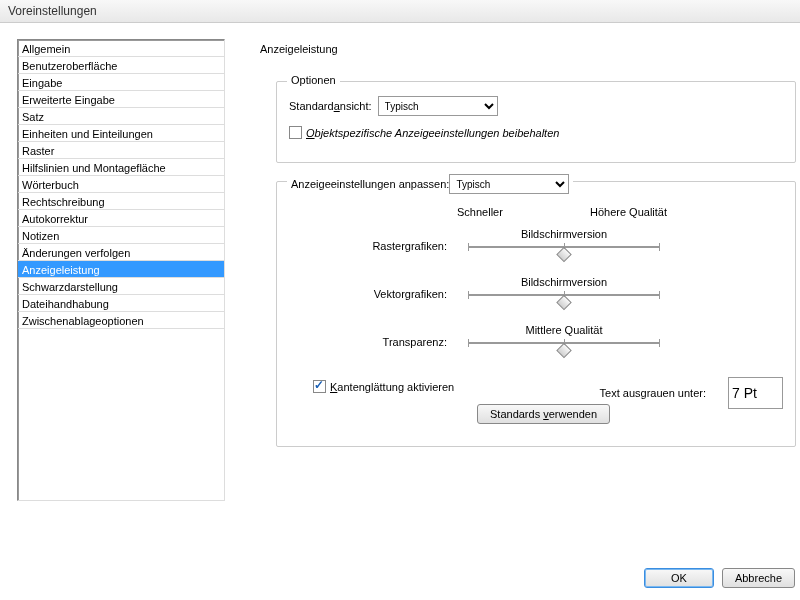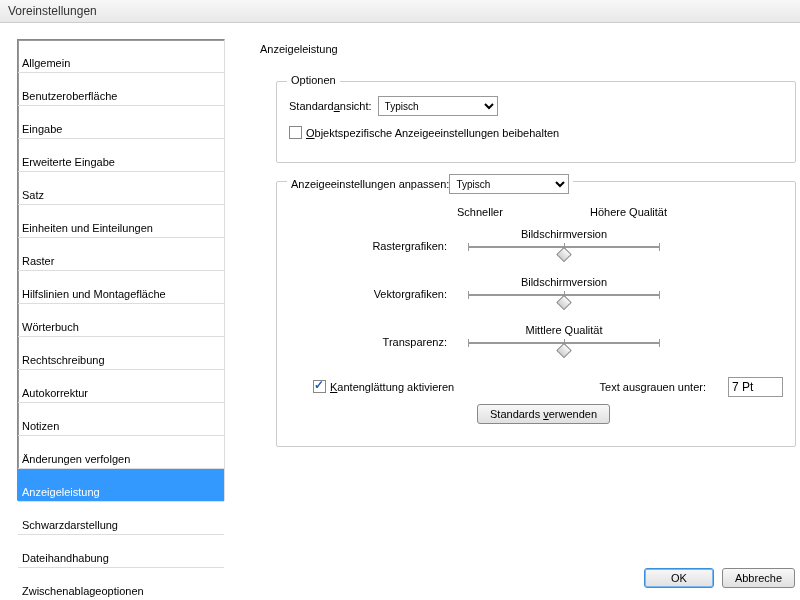--- a/index.html
+++ b/index.html
@@ -29,21 +29,21 @@
     top: 16px;
     width: 208px;
     height: 462px;
     border: 1px solid #888;
     border-right-color: #ddd;
     border-bottom-color: #ddd;
     background: #fff;
     box-shadow: inset 1px 1px 0 #999;
   }
   .sidebar-item {
-    padding: 16px 4px;
+    padding: 2px 4px;
     border-bottom: 1px solid #ddd;
     cursor: default;
     line-height: 15px;
     height: 17px;
   }
   .sidebar-item.selected {
     background: #3399ff;
     color: #fff;
   }
   .panel-title {
@@ -147,24 +147,24 @@
     font-size: 11px;
     cursor: default;
     text-align: center;
   }
   .button.primary {
     border: 1px solid #3a8de0;
     box-shadow: 0 0 0 1px #7ab8f0 inset;
   }
   input[type=text] {
     font-family: inherit;
-    font-size: 12px;
+    font-size: 14px;
     border: 1px solid #999;
     padding: 2px 3px;
-    height: 20px;
+    height: 32px;
   }
   .slider-row-label {
     position: absolute;
     text-align: right;
     width: 170px;
   }
   .footer-buttons {
     position: absolute;
     right: 5px;
     bottom: 12px;
@@ -209,21 +209,21 @@
 
     <div class="row" style="left:12px; top:14px;">
       <span class="label" style="width:auto;">
         <span>Standard</span><span class="underline-letter">a</span><span>nsicht:</span>
       </span>
       <select style="margin-left:6px; width:120px;">
         <option>Typisch</option>
       </select>
     </div>
 
-    <div class="row" style="left:12px; top:44px;">
+    <div class="row" style="left:12px; top:44px;font-style:italic;">
       <span class="chk"></span>
       <span>
         <span class="underline-letter">O</span><span>bjektspezifische Anzeigeeinstellungen beibehalten</span>
       </span>
     </div>
   </div>
 
   <div class="group group-adjust">
     <div class="group-label" style="display:flex; align-items:center; ">
       <span>Anzeigeeinstellungen anpassen:</span>

